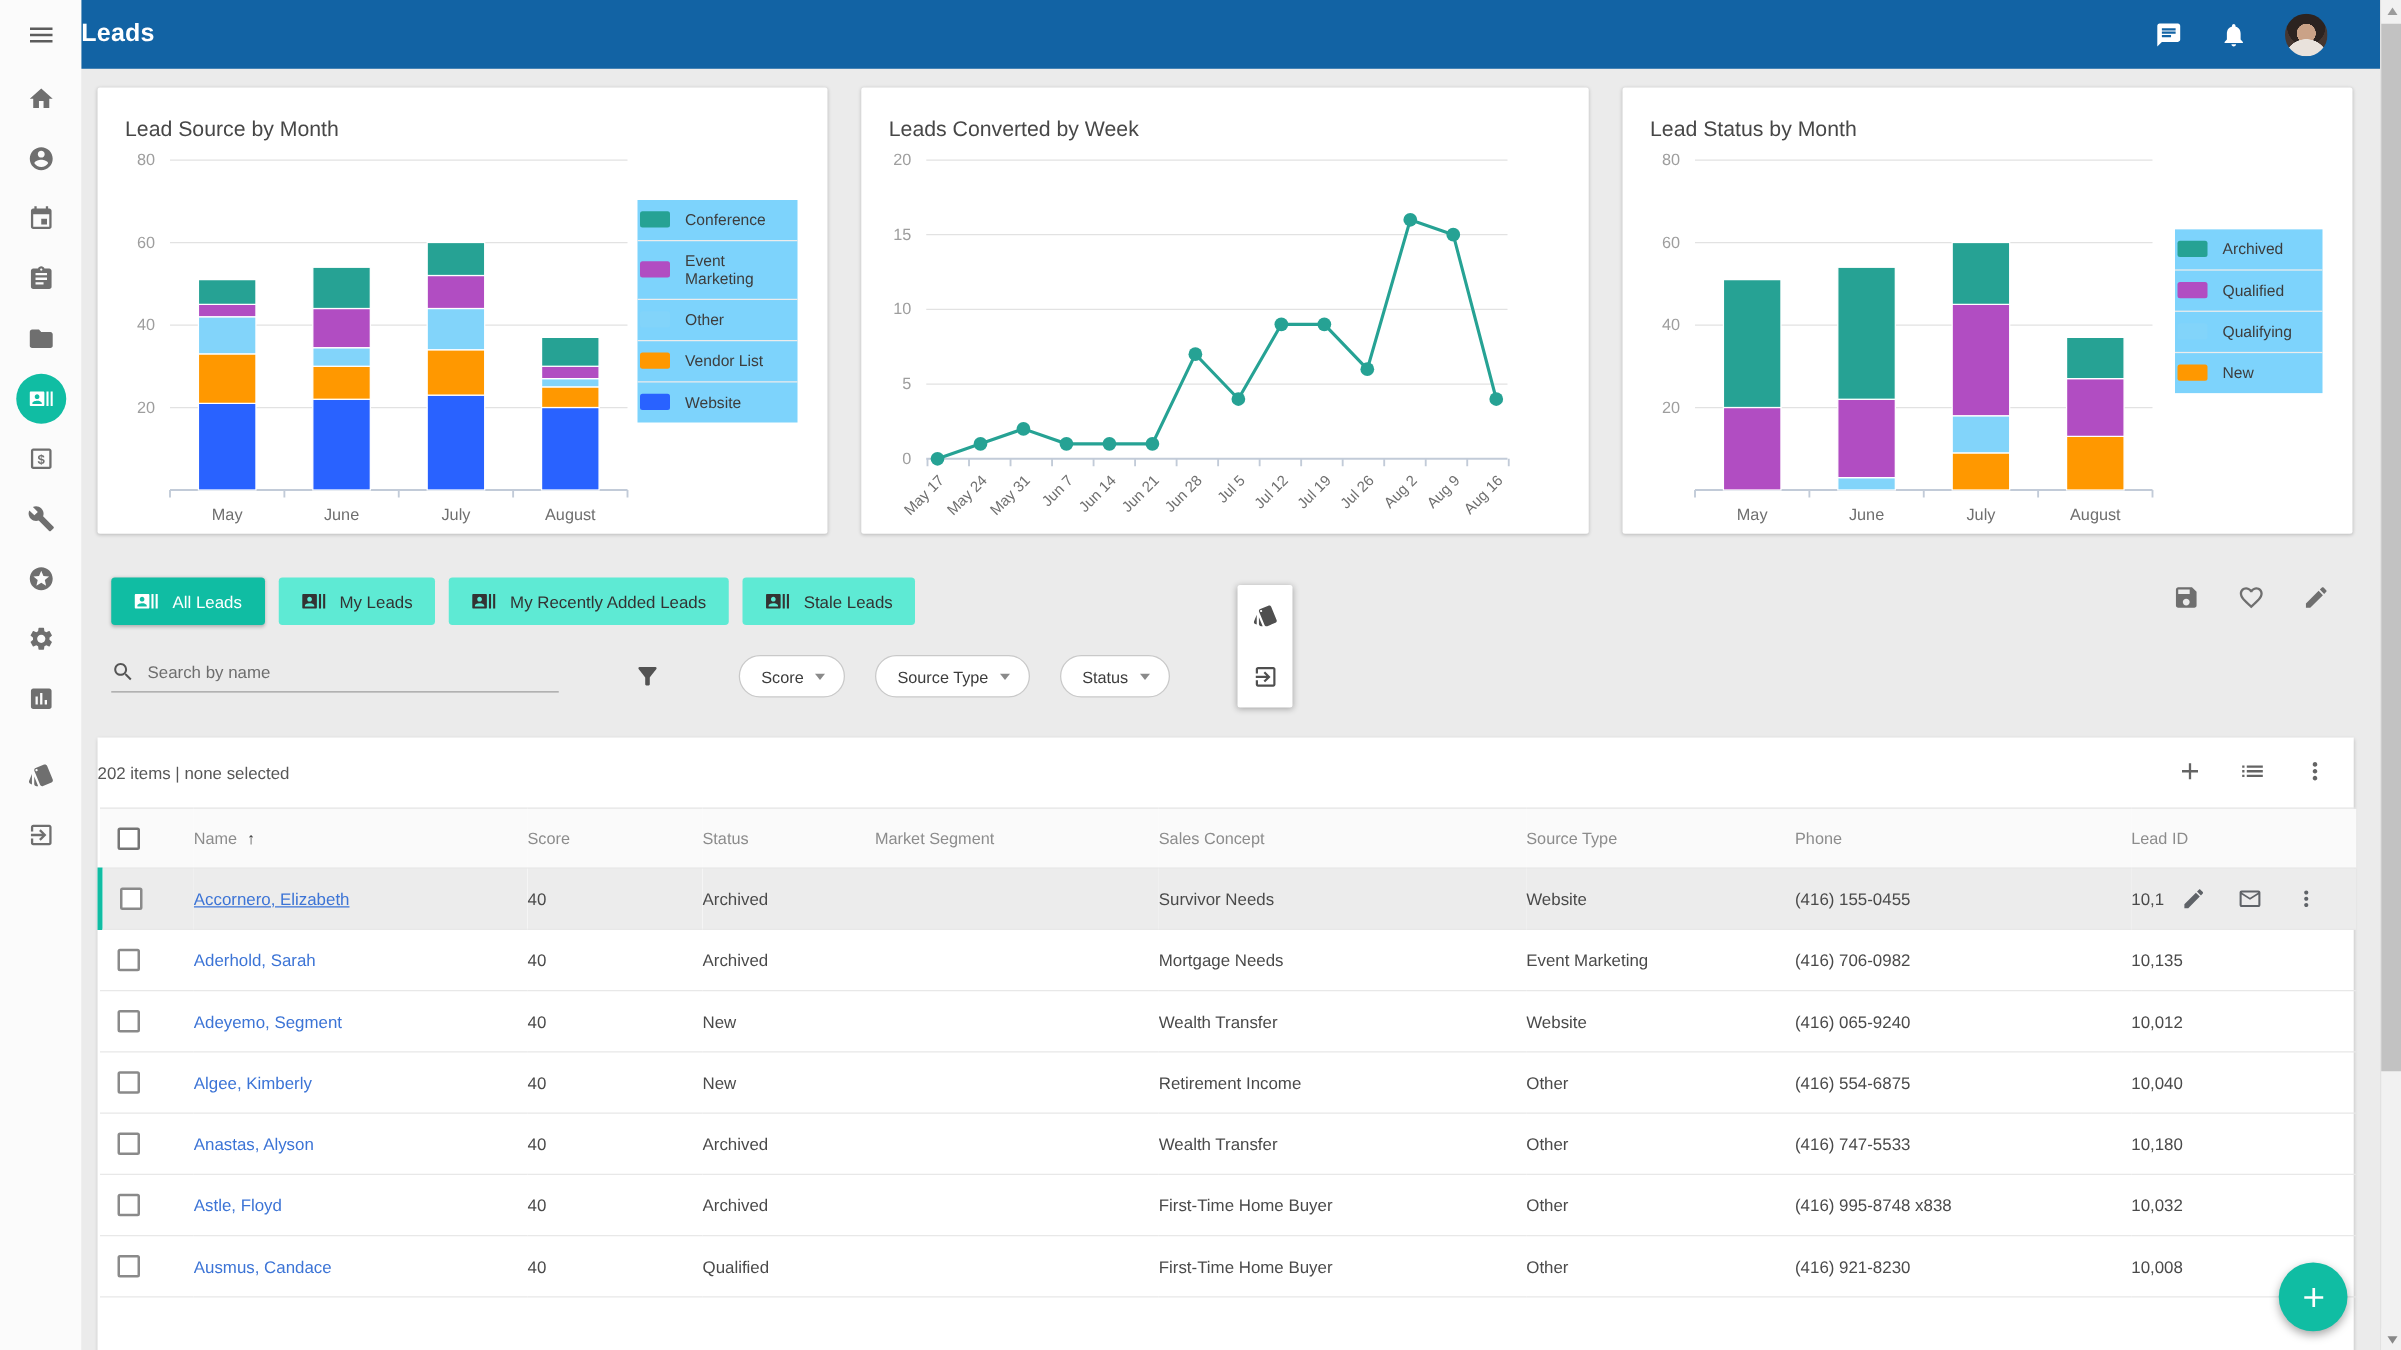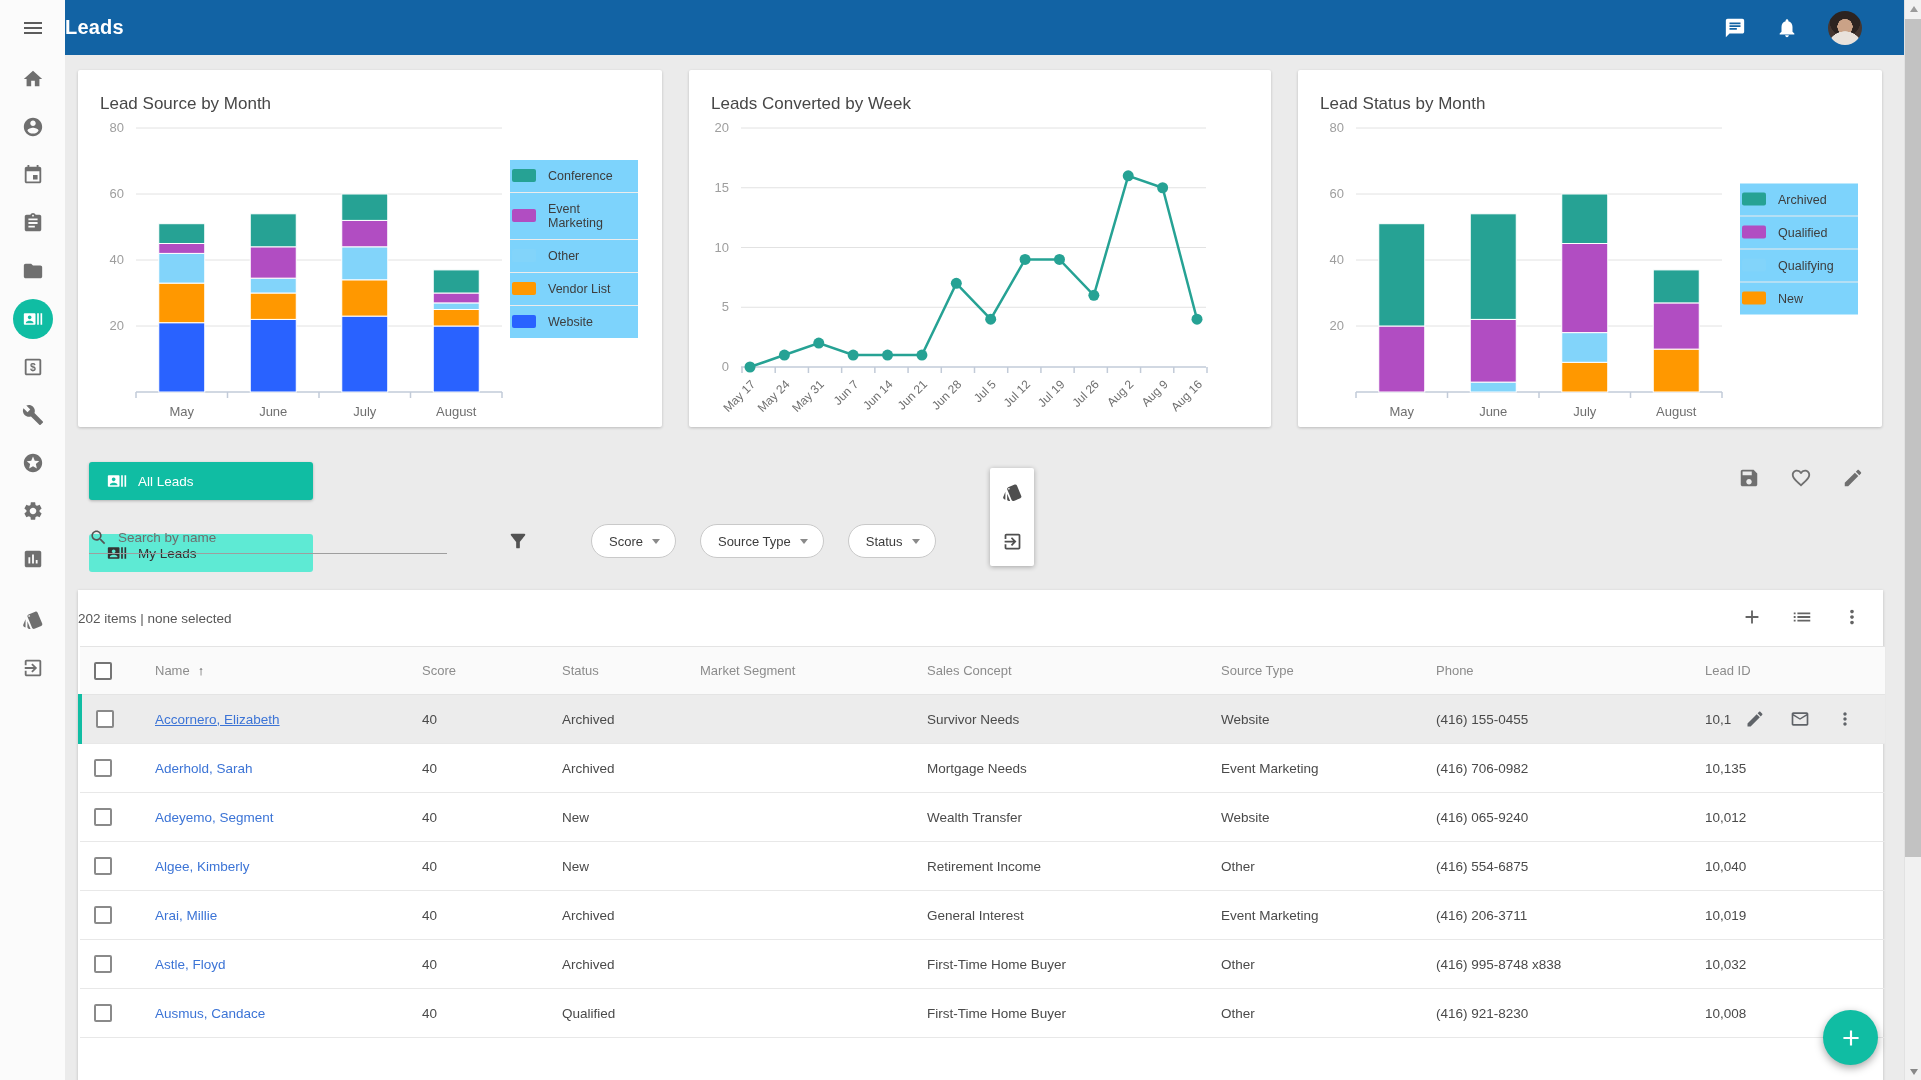--- a/index.html
+++ b/index.html
@@ -41,21 +41,21 @@
   .card { width:584px; height:357px; background:#fff; border-radius:2px; box-shadow:0 1px 3px rgba(0,0,0,.2); position:relative; }
   .card-title { padding:24px 0 0 22px; font-size:17px; color:#474747; }
   .chart-svg { position:absolute; left:12px; top:46px; }
   .legend { position:absolute; right:24px; top:50%; transform:translateY(-50%); width:128px; background:#7dd3fc; }
   .legend-item { display:flex; align-items:center; gap:12px; padding:9px 2px; border-bottom:1px solid #ececec; }
   .legend-item:last-child { border-bottom:none; }
   .legend-chip { width:24px; height:13px; border-radius:2px; flex:0 0 auto; }
   .legend-label { font-size:12.5px; color:#3d3d3d; }
 
   
-  .views-row { position:absolute; left:24px; top:407px; display:flex; gap:34px;flex-direction:column; }
+  .views-row { position:absolute; left:24px; top:407px; display:flex; gap:11px; }
   .view-btn { height:38px; border:none; border-radius:3px; padding:0 18px; display:flex; align-items:center; gap:11px; font-size:13.5px; font-family:inherit; cursor:pointer; background:#5eead4; color:#333; }
   .view-btn.active { color:#fff; box-shadow:0 1px 3px rgba(0,0,0,.25); }
 
   .right-tools { position:absolute; right:40px; top:412px; display:flex; gap:30px; color:#6f6f6f; }
   .tool-btn { cursor:pointer; }
 
   
   .search-row { position:absolute; left:24px; top:466px; height:40px; display:flex; align-items:center; }
   .search-wrap { display:flex; align-items:center; border-bottom:1px solid #9e9e9e; padding-bottom:6px; width:358px; }
   .search-wrap .ic { color:#555; margin-right:10px; }
@@ -620,30 +620,30 @@
             <td>Other</td>
             <td>(416) 554-6875</td>
             <td>
               <div class="leadid-cell">
                 <span>10,040</span>
               </div>
             </td>
           </tr>
           <tr class="">
             <td><span class="checkbox"></span></td>
-            <td><a class="name-link" href="#">Arai, Millie</a></td>
+            <td><a class="name-link" href="#">Anastas, Alyson</a></td>
             <td>40</td>
             <td>Archived</td>
             <td></td>
-            <td>General Interest</td>
-            <td>Event Marketing</td>
-            <td>(416) 206-3711</td>
+            <td>Wealth Transfer</td>
+            <td>Other</td>
+            <td>(416) 747-5533</td>
             <td>
               <div class="leadid-cell">
-                <span>10,019</span>
+                <span>10,180</span>
               </div>
             </td>
           </tr>
           <tr class="">
             <td><span class="checkbox"></span></td>
             <td><a class="name-link" href="#">Astle, Floyd</a></td>
             <td>40</td>
             <td>Archived</td>
             <td></td>
             <td>First-Time Home Buyer</td>

